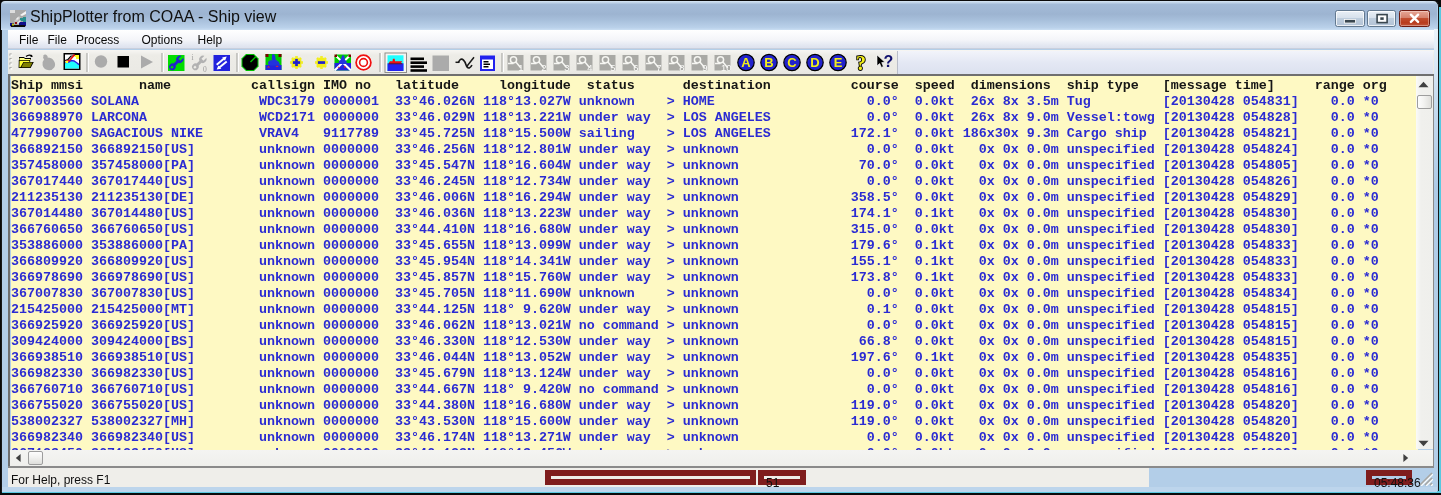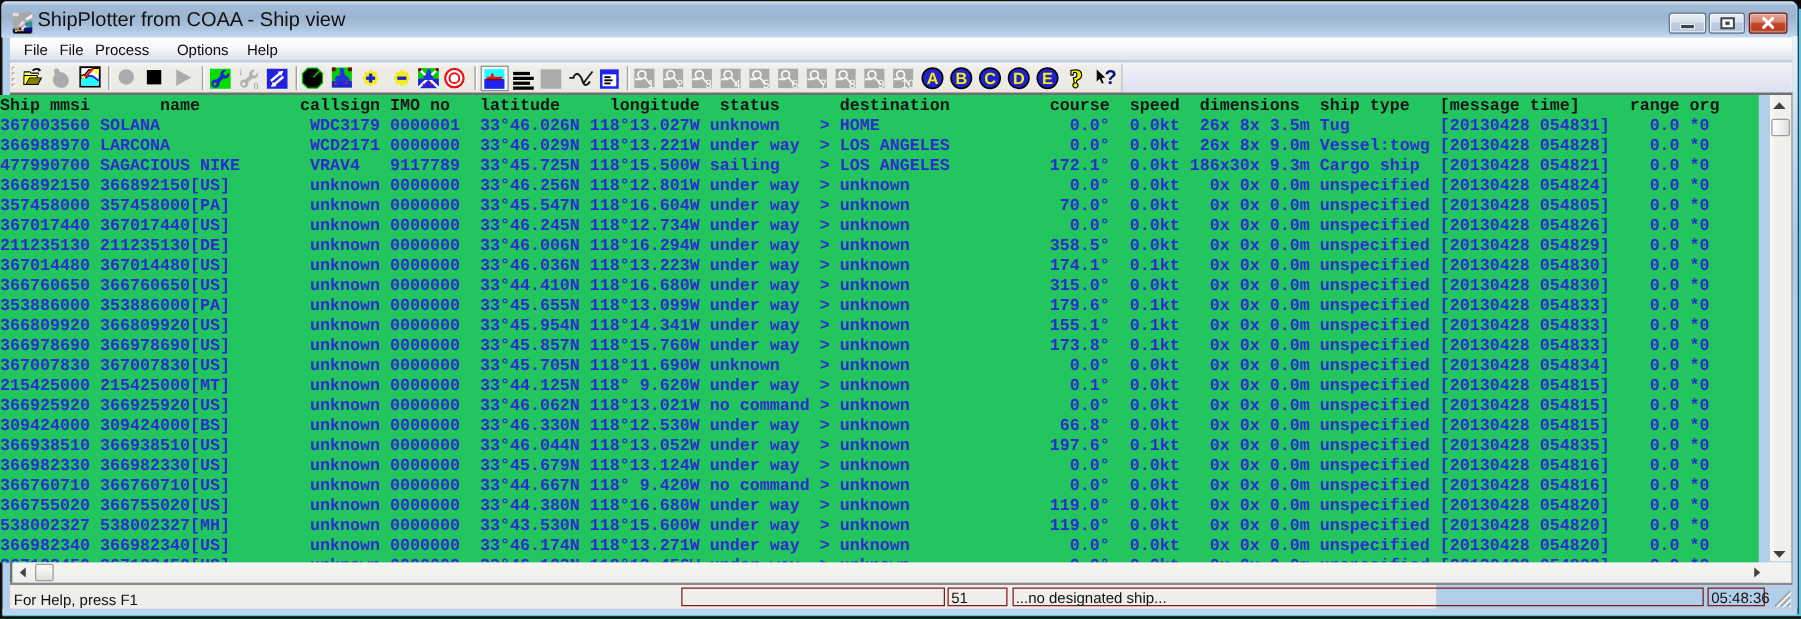--- a/index.html
+++ b/index.html
@@ -26,35 +26,35 @@
  border-bottom:1px solid #c9cfdd}
 .mi{position:absolute;top:3.5px;font-size:12px;color:#0a0a0a}
 #toolbar{left:8px;top:49.5px;width:1425.5px;height:25px;
  background:linear-gradient(#f7f6f3 0%,#edece7 20%,#ebeae5 80%,#e6e5e0 100%)}
 #tbband{position:absolute;left:889px;top:1px;width:536px;height:23px;
  background:linear-gradient(#f2f4fa 0%,#e4e8f4 50%,#dce1ef 100%);border-left:1px solid #b9bdc9}
 #clienttop{left:8px;top:74px;width:1425.5px;height:2px;background:#6f6f6f}
 #clientleft{left:8px;top:76px;width:1.5px;height:390px;background:#6f6f6f}
 #clientright{left:1432.8px;top:76px;width:1.5px;height:390px;background:#8a8a8a}
 #clientbot{left:8px;top:466px;width:1425.5px;height:2px;background:#8a8a8a}
-#tablewrap{left:0;top:76px;width:1406.5px;height:374px;background:#22c55e;overflow:hidden}
+#tablewrap{left:11px;top:76px;width:1406.5px;height:374px;background:#fef9c3;overflow:hidden}
 #tbl{position:absolute;left:0px;top:1.6px;font-family:"Liberation Mono",monospace;
  font-size:13.333px;line-height:16px;color:#2b2bd2;white-space:pre;font-weight:bold}
 #tbl b{font-weight:bold;color:#151515}
 #vscroll{left:1416px;top:76px;width:16.8px;height:373px;
  background:linear-gradient(90deg,#fafaf8 0%,#f0f0ed 30%,#efefec 100%)}
 #hscroll{left:9.5px;top:450px;width:1423.3px;height:16px;
  background:linear-gradient(#f4f4f2 0%,#efefec 100%)}
 .thumbv{position:absolute;left:0.5px;top:19px;width:15px;height:14px;border:1px solid #9d9d9d;
  border-radius:2px;background:linear-gradient(90deg,#fdfdfd 0%,#f2f2f0 45%,#dededb 100%)}
 .thumbh{position:absolute;left:18.5px;top:0.5px;width:15px;height:14.5px;border:1px solid #9d9d9d;
  border-radius:2px;background:linear-gradient(#fdfdfd 0%,#f2f2f0 45%,#dededb 100%)}
 #sbcorner{left:1413px;top:450px;width:19.8px;height:16px;background:#e8e8e4;border-left:1px solid #d6d6d2}
 #statusbar{left:8px;top:468px;width:1141px;height:18.7px;background:#efeeea}
-.pane{position:absolute;top:1.8px;height:15.5px;border:1px solid #7f1d1d}
+.pane{position:absolute;top:1.8px;height:15.5px;border:6px solid #7f1d1d}
 .stext{position:absolute;font-size:12px;color:#101010;top:4.5px}
 #bborder{left:2px;top:486.7px;width:1435px;height:5px;background:#bdd5ec}
 </style></head>
 <body>
 <div class="abs" id="win"></div>
 <div class="abs" id="cyanR"></div>
 <div class="abs" id="cyanB"></div>
 <div class="abs" id="titlebar"></div>
 <svg class="abs" style="left:10px;top:10px" width="16" height="17">
  <rect width="16" height="17" fill="#a9a9a9"></rect>
@@ -407,23 +407,20 @@
   <path d="M1393.4 3.9 v8 l4.8 -4 z" fill="#404040"></path>
  </svg>
  <div class="thumbh"></div>
 </div>
 <div class="abs" id="statusbar">
  <span class="stext" style="left:3px">For Help, press F1</span>
  <div class="pane" style="left:537px;width:211px"></div>
  <div class="pane" style="left:750px;width:48px">
       <span class="stext" style="left:2px;top:0.7px">51</span>
     </div>
- <div class="pane" style="left:801.5px;width:553px">
-      <span class="stext" style="left:2px;top:0.7px">...no designated ship...</span>
-    </div>
  <div class="pane" style="left:1358px;width:46px">
       <span class="stext" style="left:2px;top:0.7px">05:48:36</span>
     </div>
  <svg width="15" height="15" style="position:absolute;left:1410px;top:2.5px">
   <g stroke="#a7a6a2" stroke-width="1.6">
    <path d="M14 2 L2 14 M14 7 L7 14 M14 12 L12 14"></path>
   </g>
   <g stroke="#fdfdfb" stroke-width="1.2">
    <path d="M15 3.2 L3.2 15 M15 8.2 L8.2 15 M15 13.2 L13.2 15"></path>
   </g>

